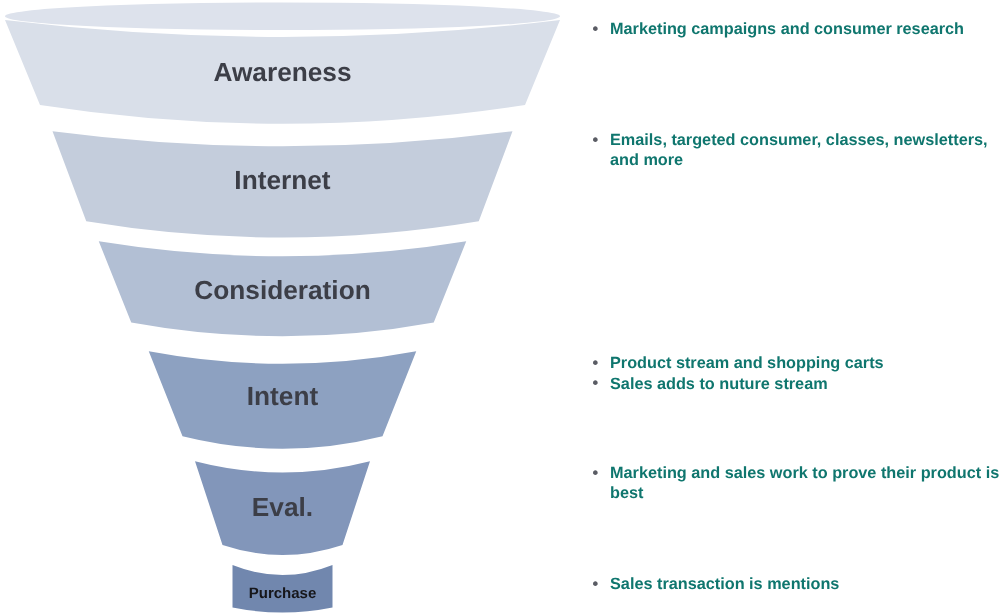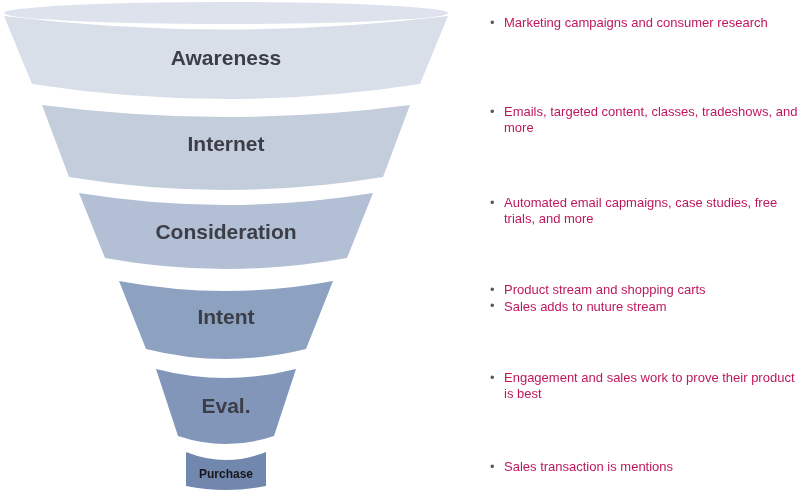--- a/index.html
+++ b/index.html
@@ -39,22 +39,23 @@
   }
   ul.bullets {
     margin: 0;
     padding: 0 0 0 24px;
     list-style: none;
   }
   ul.bullets li {
     position: relative;
     font-size: 13px;
     line-height: 15.5px;
-    color: #be185d;
-    margin: 0 0 1px 16px;
+    color: #0f766e;
+    margin: 0 0 1px 0;
+    font-weight: bold;
   }
   ul.bullets li::before {
     content: "\2022";
     position: absolute;
     left: -14px;
     top: -0.5px;
     color: #5a5c64;
     font-size: 13px;
   }
 </style>
@@ -89,40 +90,39 @@
   <div class="notes-col">
 
     <div class="notes-group" style="top:15px">
       <ul class="bullets">
         <li>Marketing campaigns and consumer research</li>
       </ul>
     </div>
 
     <div class="notes-group" style="top:104px">
       <ul class="bullets">
-        <li>Emails, targeted content, classes, tradeshows, and more</li>
+        <li>Emails, targeted consumer, classes, newsletters, and more</li>
       </ul>
     </div>
 
     <div class="notes-group" style="top:195px">
       <ul class="bullets">
-        <li>Automated email capmaigns, case studies, free trials, and more</li>
       </ul>
     </div>
 
     <div class="notes-group" style="top:282px">
       <ul class="bullets">
         <li>Product stream and shopping carts</li>
         <li>Sales adds to nuture stream</li>
       </ul>
     </div>
 
     <div class="notes-group" style="top:370px">
       <ul class="bullets">
-        <li>Engagement and sales work to prove their product is best</li>
+        <li>Marketing and sales work to prove their product is best</li>
       </ul>
     </div>
 
     <div class="notes-group" style="top:459px">
       <ul class="bullets">
         <li>Sales transaction is mentions</li>
       </ul>
     </div>
 
   </div>

